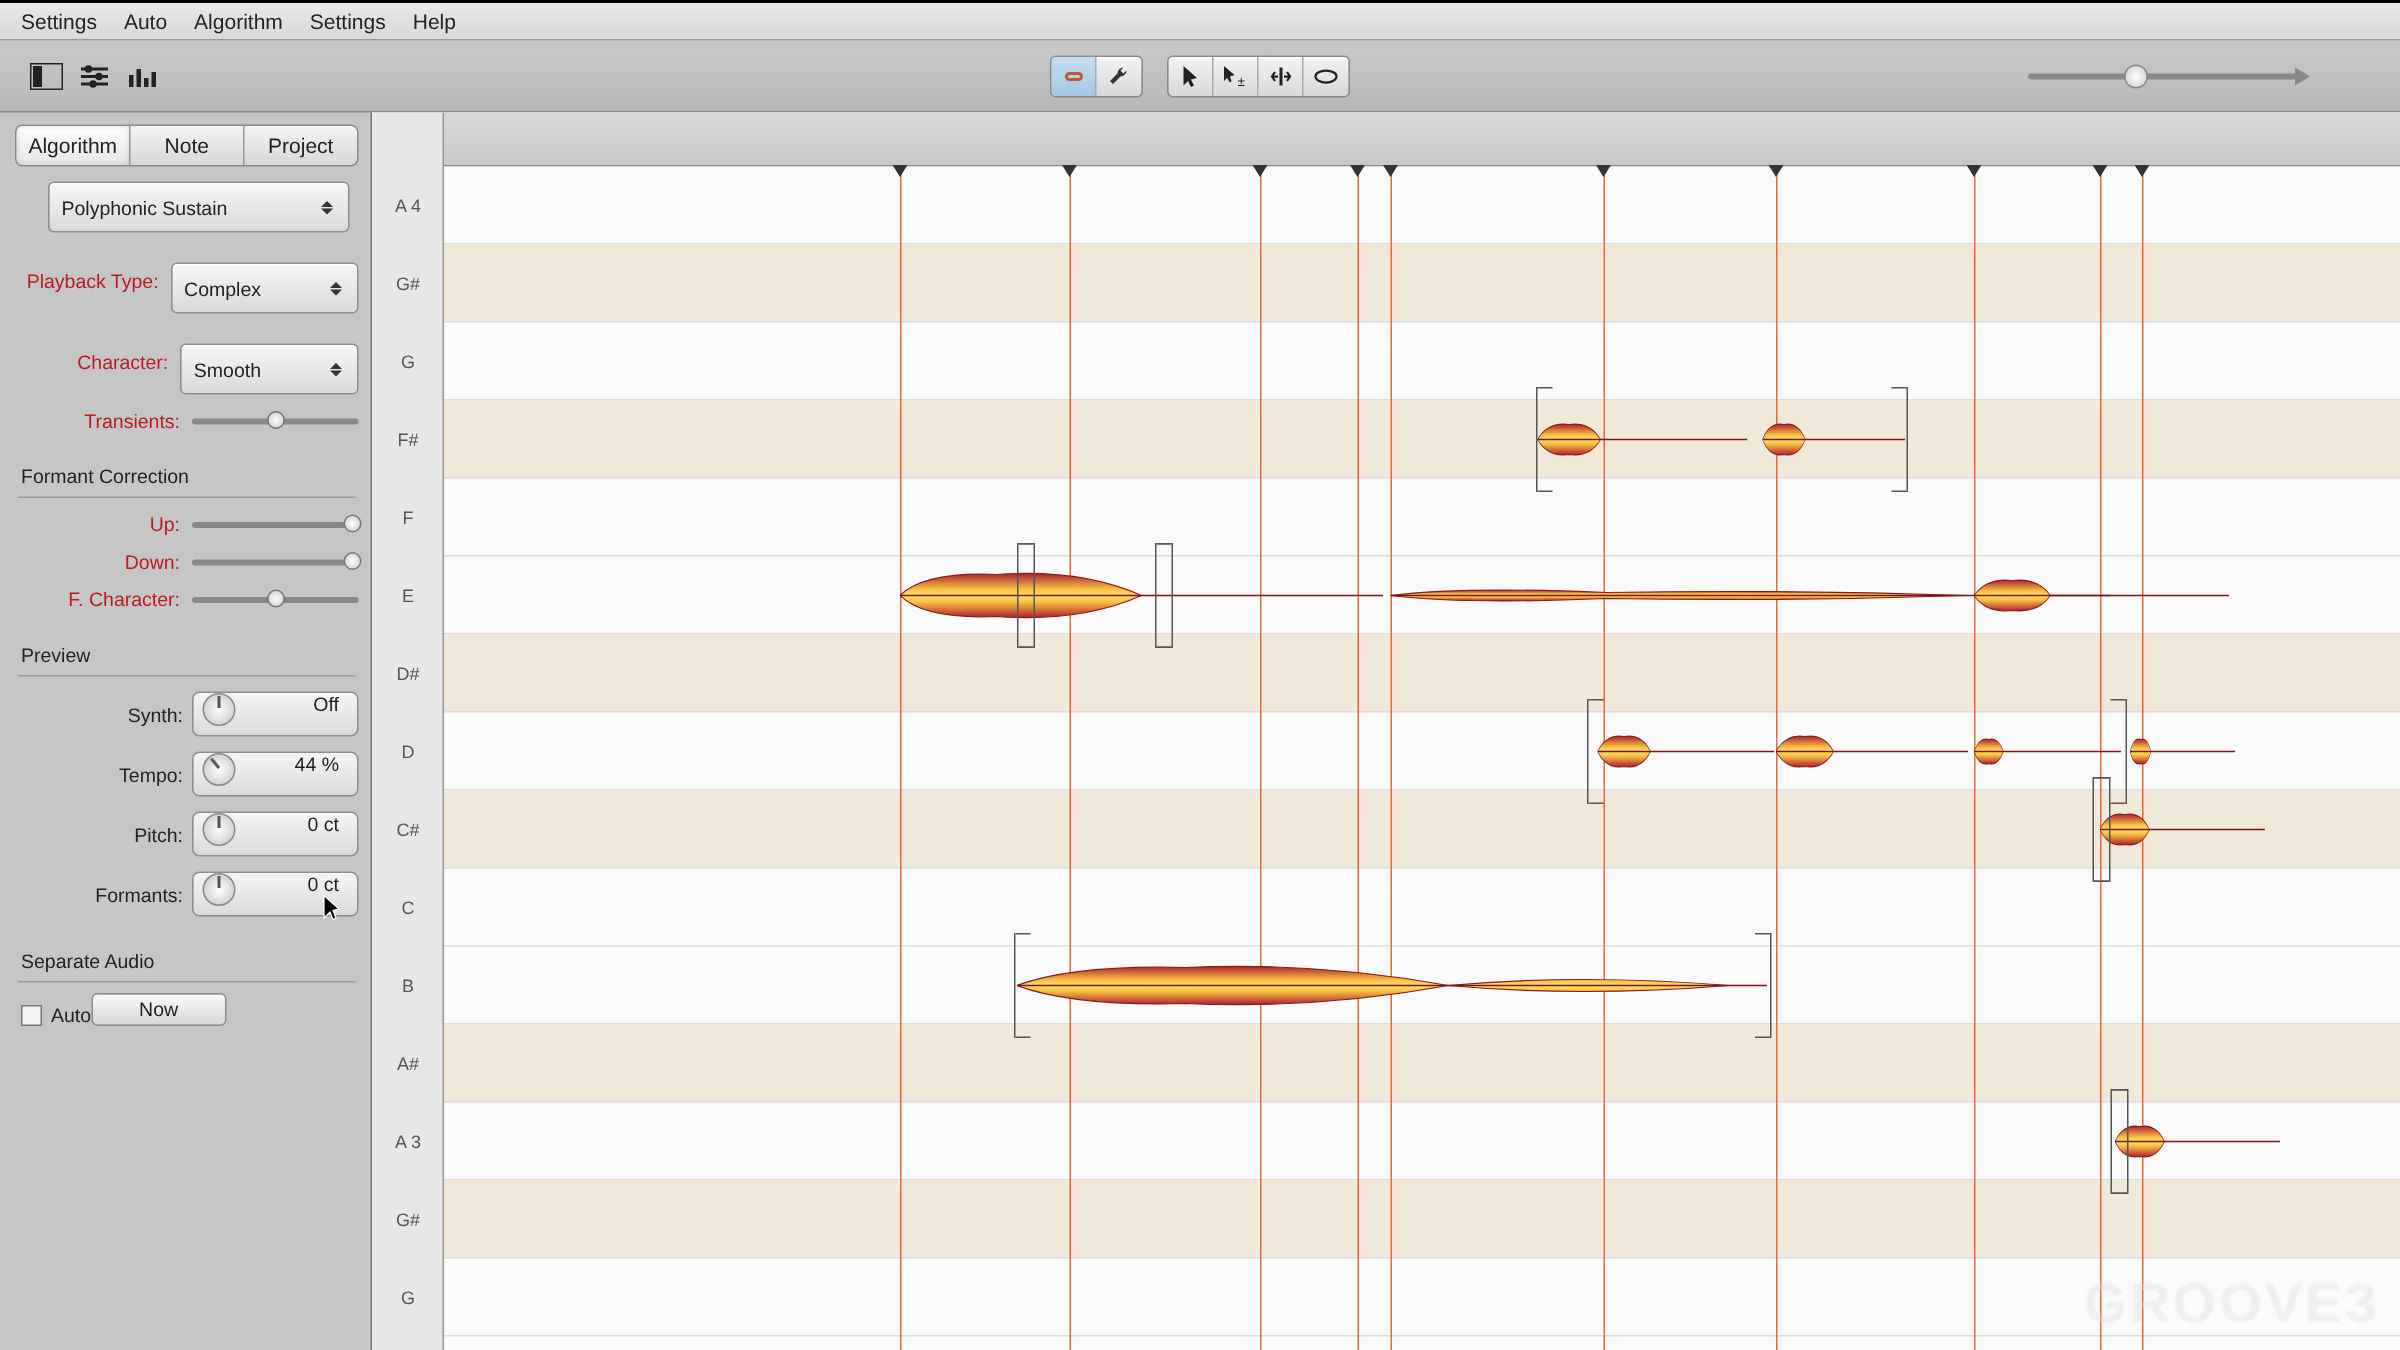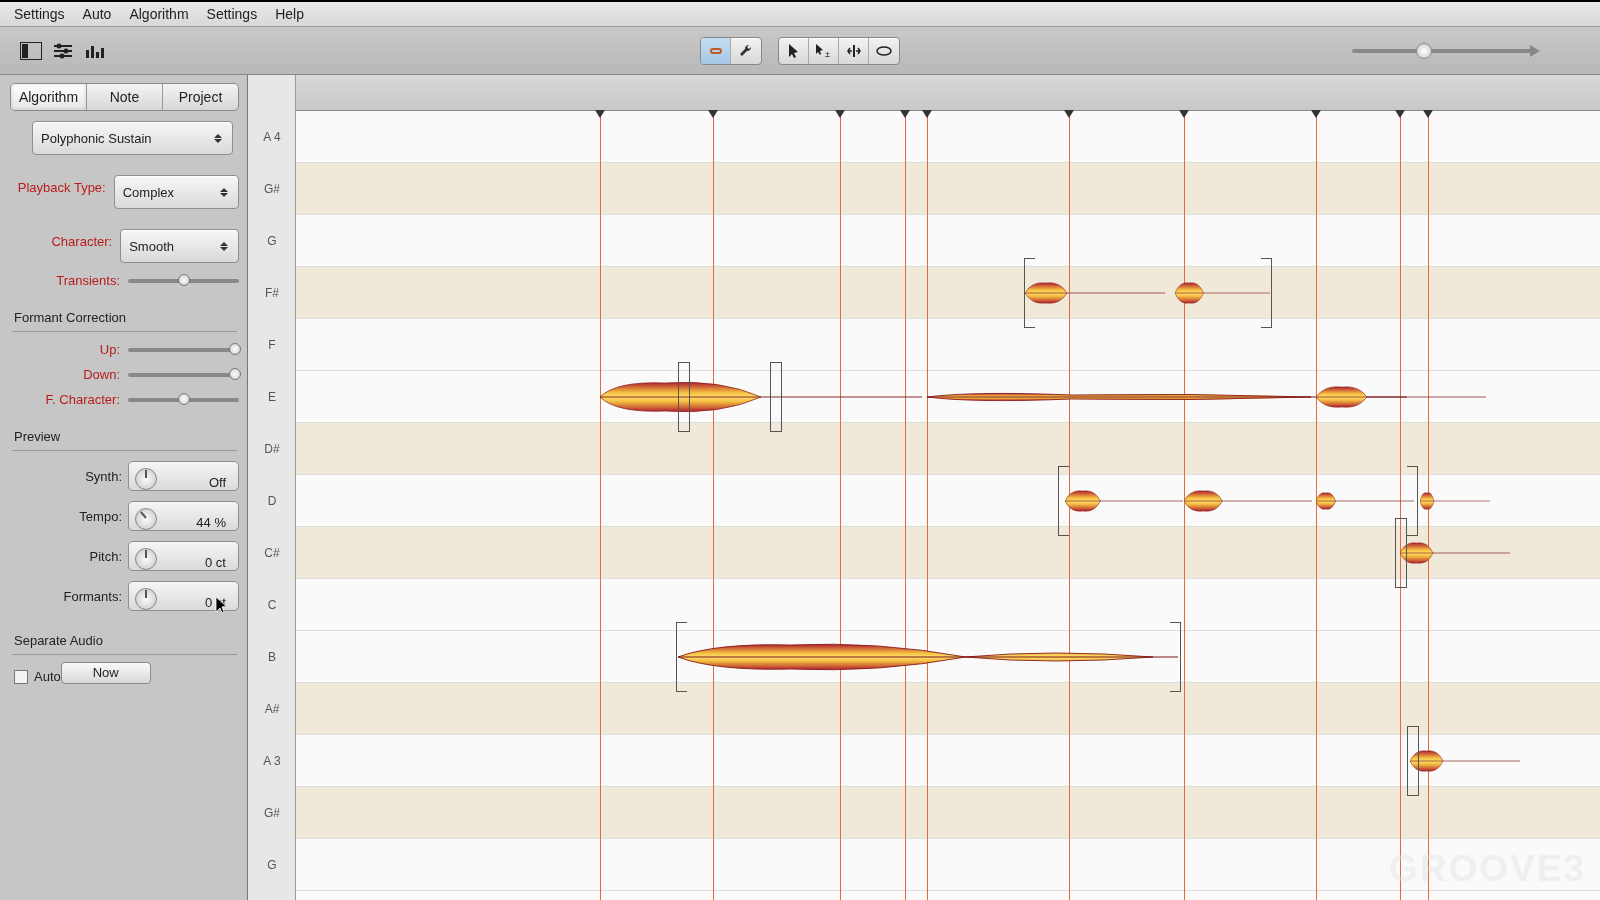--- a/index.html
+++ b/index.html
@@ -49,21 +49,21 @@
 .row .sel { flex:1; }
 .row .slider { flex:1; height:4px; background:#888; border-radius:2px; position:relative; }
 .row .slider .kn { position:absolute; top:-5px; width:12px; height:12px; border-radius:50%; background:radial-gradient(#fff,#c8c8c8); border:1px solid #777; }
 
 .sechead { margin-top:22px; font-size:13px; color:#222; padding-left:4px; }
 hr.sep { border:none; border-top:1px solid #999; margin:6px 2px 0 2px; }
 
 
 .knobrow { display:flex; align-items:center; margin-top:10px; }
 .knobrow .lbl { width:118px; text-align:right; padding-right:6px; }
-.knobrow .knobbox { flex:1; height:30px; border:1px solid #8e8e8e; border-radius:5px; background:linear-gradient(#f5f5f5,#dadada); display:flex; align-items:flex-end; padding:0 6px; }
+.knobrow .knobbox { flex:1; height:30px; border:1px solid #8e8e8e; border-radius:5px; background:linear-gradient(#f5f5f5,#dadada); display:flex; align-items:flex-start; padding:0 6px; }
 .dial { width:22px; height:22px; border-radius:50%; background:radial-gradient(#fff,#c2c2c2); border:1px solid #888; position:relative; }
 .dial .mark { position:absolute; width:2px; height:8px; background:#555; left:50%; top:1px; transform-origin:bottom center; }
 .knobbox .val { margin-left:auto; font-size:13px; padding-right:6px; }
 
 .chk { display:flex; align-items:center; gap:6px; margin-top:8px; }
 .chk .box { width:14px; height:14px; border:1px solid #777; background:#f3f3f3; }
 .nowbtn { width:90px; height:22px; border:1px solid #8a8a8a; border-radius:4px; background:linear-gradient(#fafafa,#d8d8d8); display:flex; align-items:center; justify-content:center; font-size:13px; }
 
 
 .pianocol { position:absolute; left:0; top:0; bottom:0; width:48px; border-right:1px solid #999; background:#e7e7e7; }

